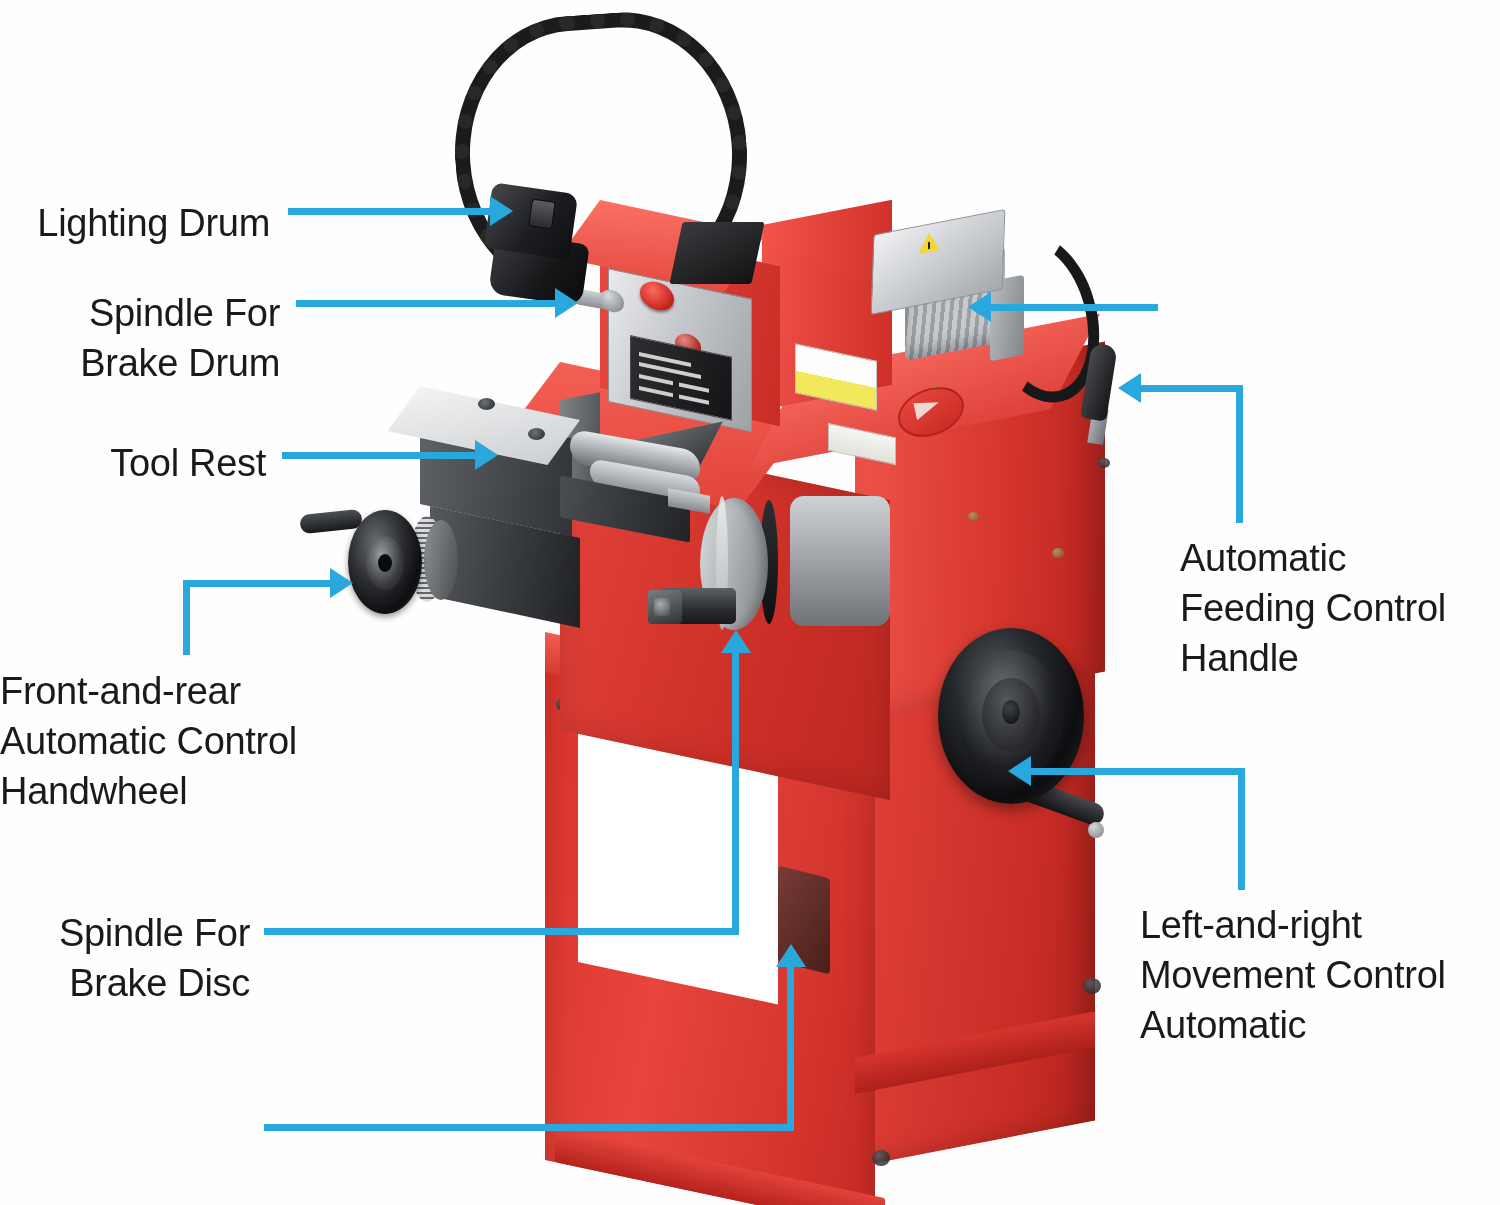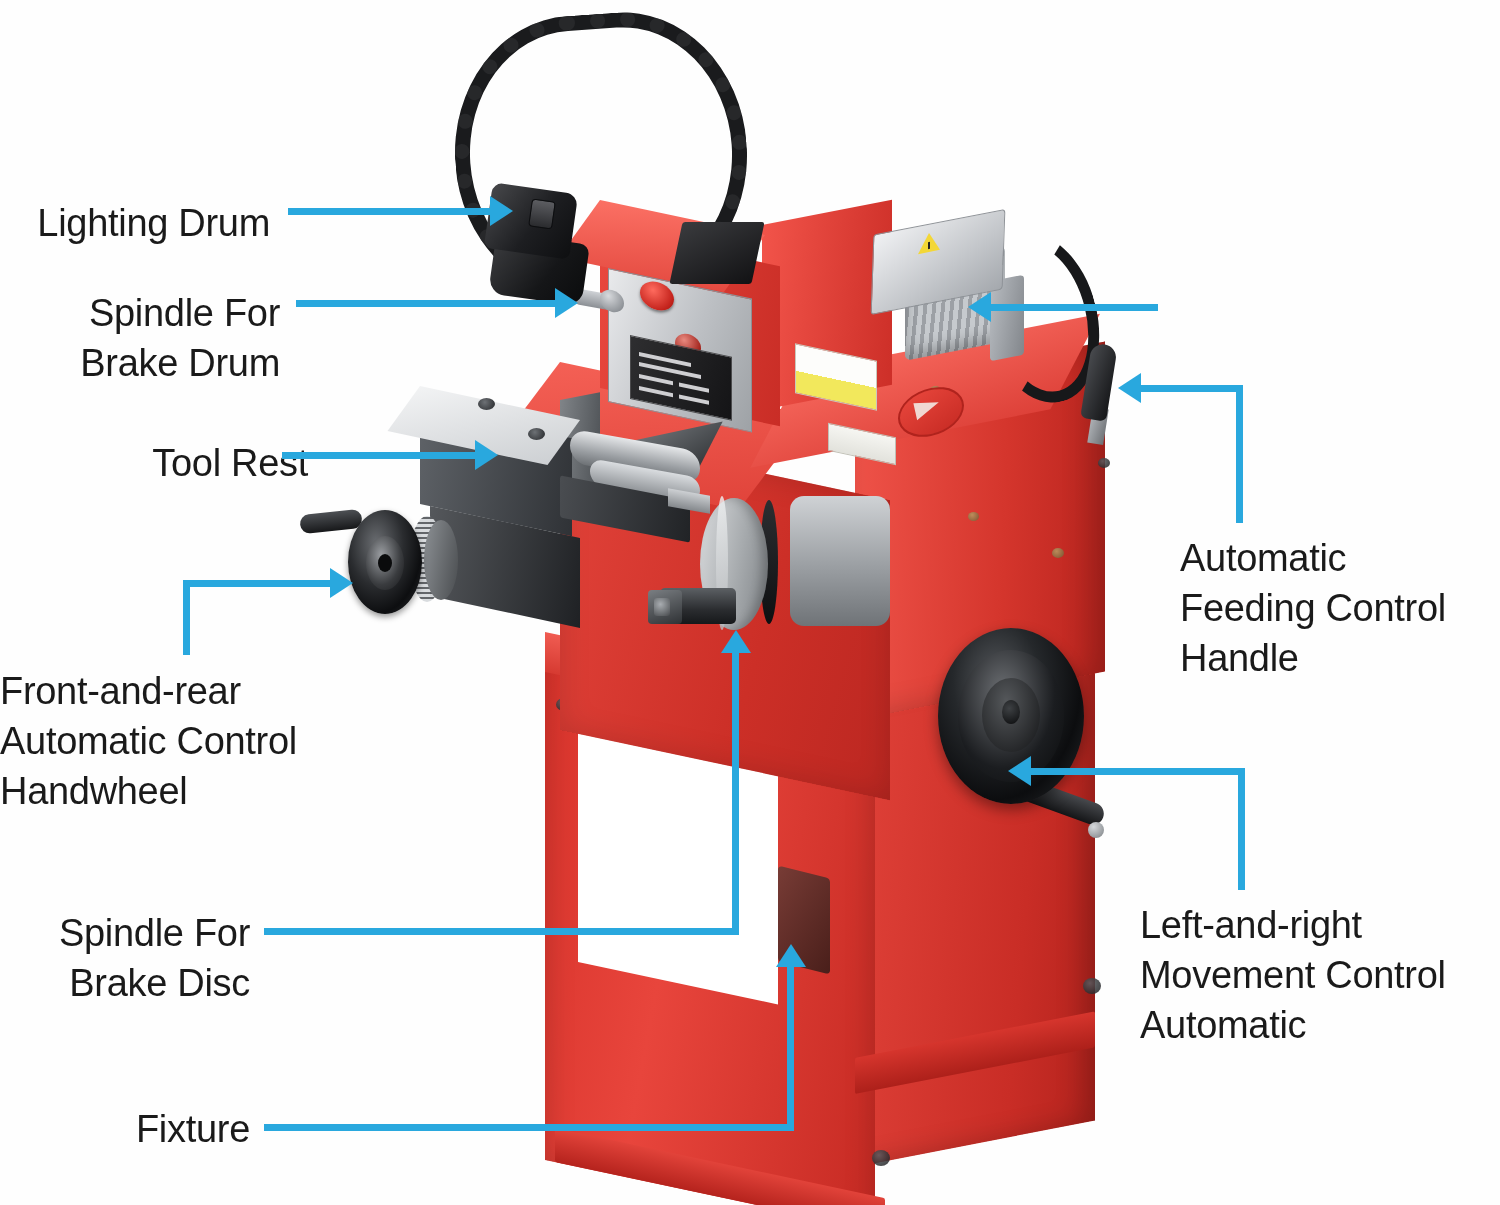--- a/index.html
+++ b/index.html
@@ -476,38 +476,37 @@
 
   <div class="label lefta" style="left:0px;top:198px;width:270px;">Lighting Drum</div>
   <div class="lead h" style="left:288px;top:208px;width:205px;"></div>
   <div class="arrow r" style="left:490px;top:196px;"></div>
 
   <div class="label lefta" style="left:0px;top:288px;width:280px;">Spindle For
 Brake Drum</div>
   <div class="lead h" style="left:296px;top:300px;width:262px;"></div>
   <div class="arrow r" style="left:555px;top:288px;"></div>
 
-  <div class="label lefta" style="left:0px;top:438px;width:266px;padding-left:42px;">Tool Rest</div>
+  <div class="label lefta" style="left:0px;top:438px;width:266px;">Tool Rest</div>
   <div class="lead h" style="left:282px;top:452px;width:196px;"></div>
   <div class="arrow r" style="left:475px;top:440px;"></div>
 
   <div class="label lefta" style="left:0px;top:666px;width:380px;text-align:left;">Front-and-rear
 Automatic Control
 Handwheel</div>
   <div class="lead v" style="left:183px;top:580px;height:75px;"></div>
   <div class="lead h" style="left:183px;top:580px;width:150px;"></div>
   <div class="arrow r" style="left:330px;top:568px;"></div>
 
   <div class="label lefta" style="left:0px;top:908px;width:250px;">Spindle For
 Brake Disc</div>
   <div class="lead h" style="left:264px;top:928px;width:475px;"></div>
   <div class="lead v" style="left:732px;top:652px;height:280px;"></div>
   <div class="arrow u" style="left:721px;top:630px;"></div>
 
-  <div class="label lefta" style="left:0px;top:1104px;width:250px;">Fixture</div>
   <div class="lead h" style="left:264px;top:1124px;width:530px;"></div>
   <div class="lead v" style="left:787px;top:966px;height:162px;"></div>
   <div class="arrow u" style="left:776px;top:944px;"></div>
 
   <div class="lead h" style="left:990px;top:304px;width:168px;"></div>
   <div class="arrow l" style="left:968px;top:292px;"></div>
 
   <div class="label right" style="left:1180px;top:533px;width:320px;">Automatic
 Feeding Control
 Handle</div>

